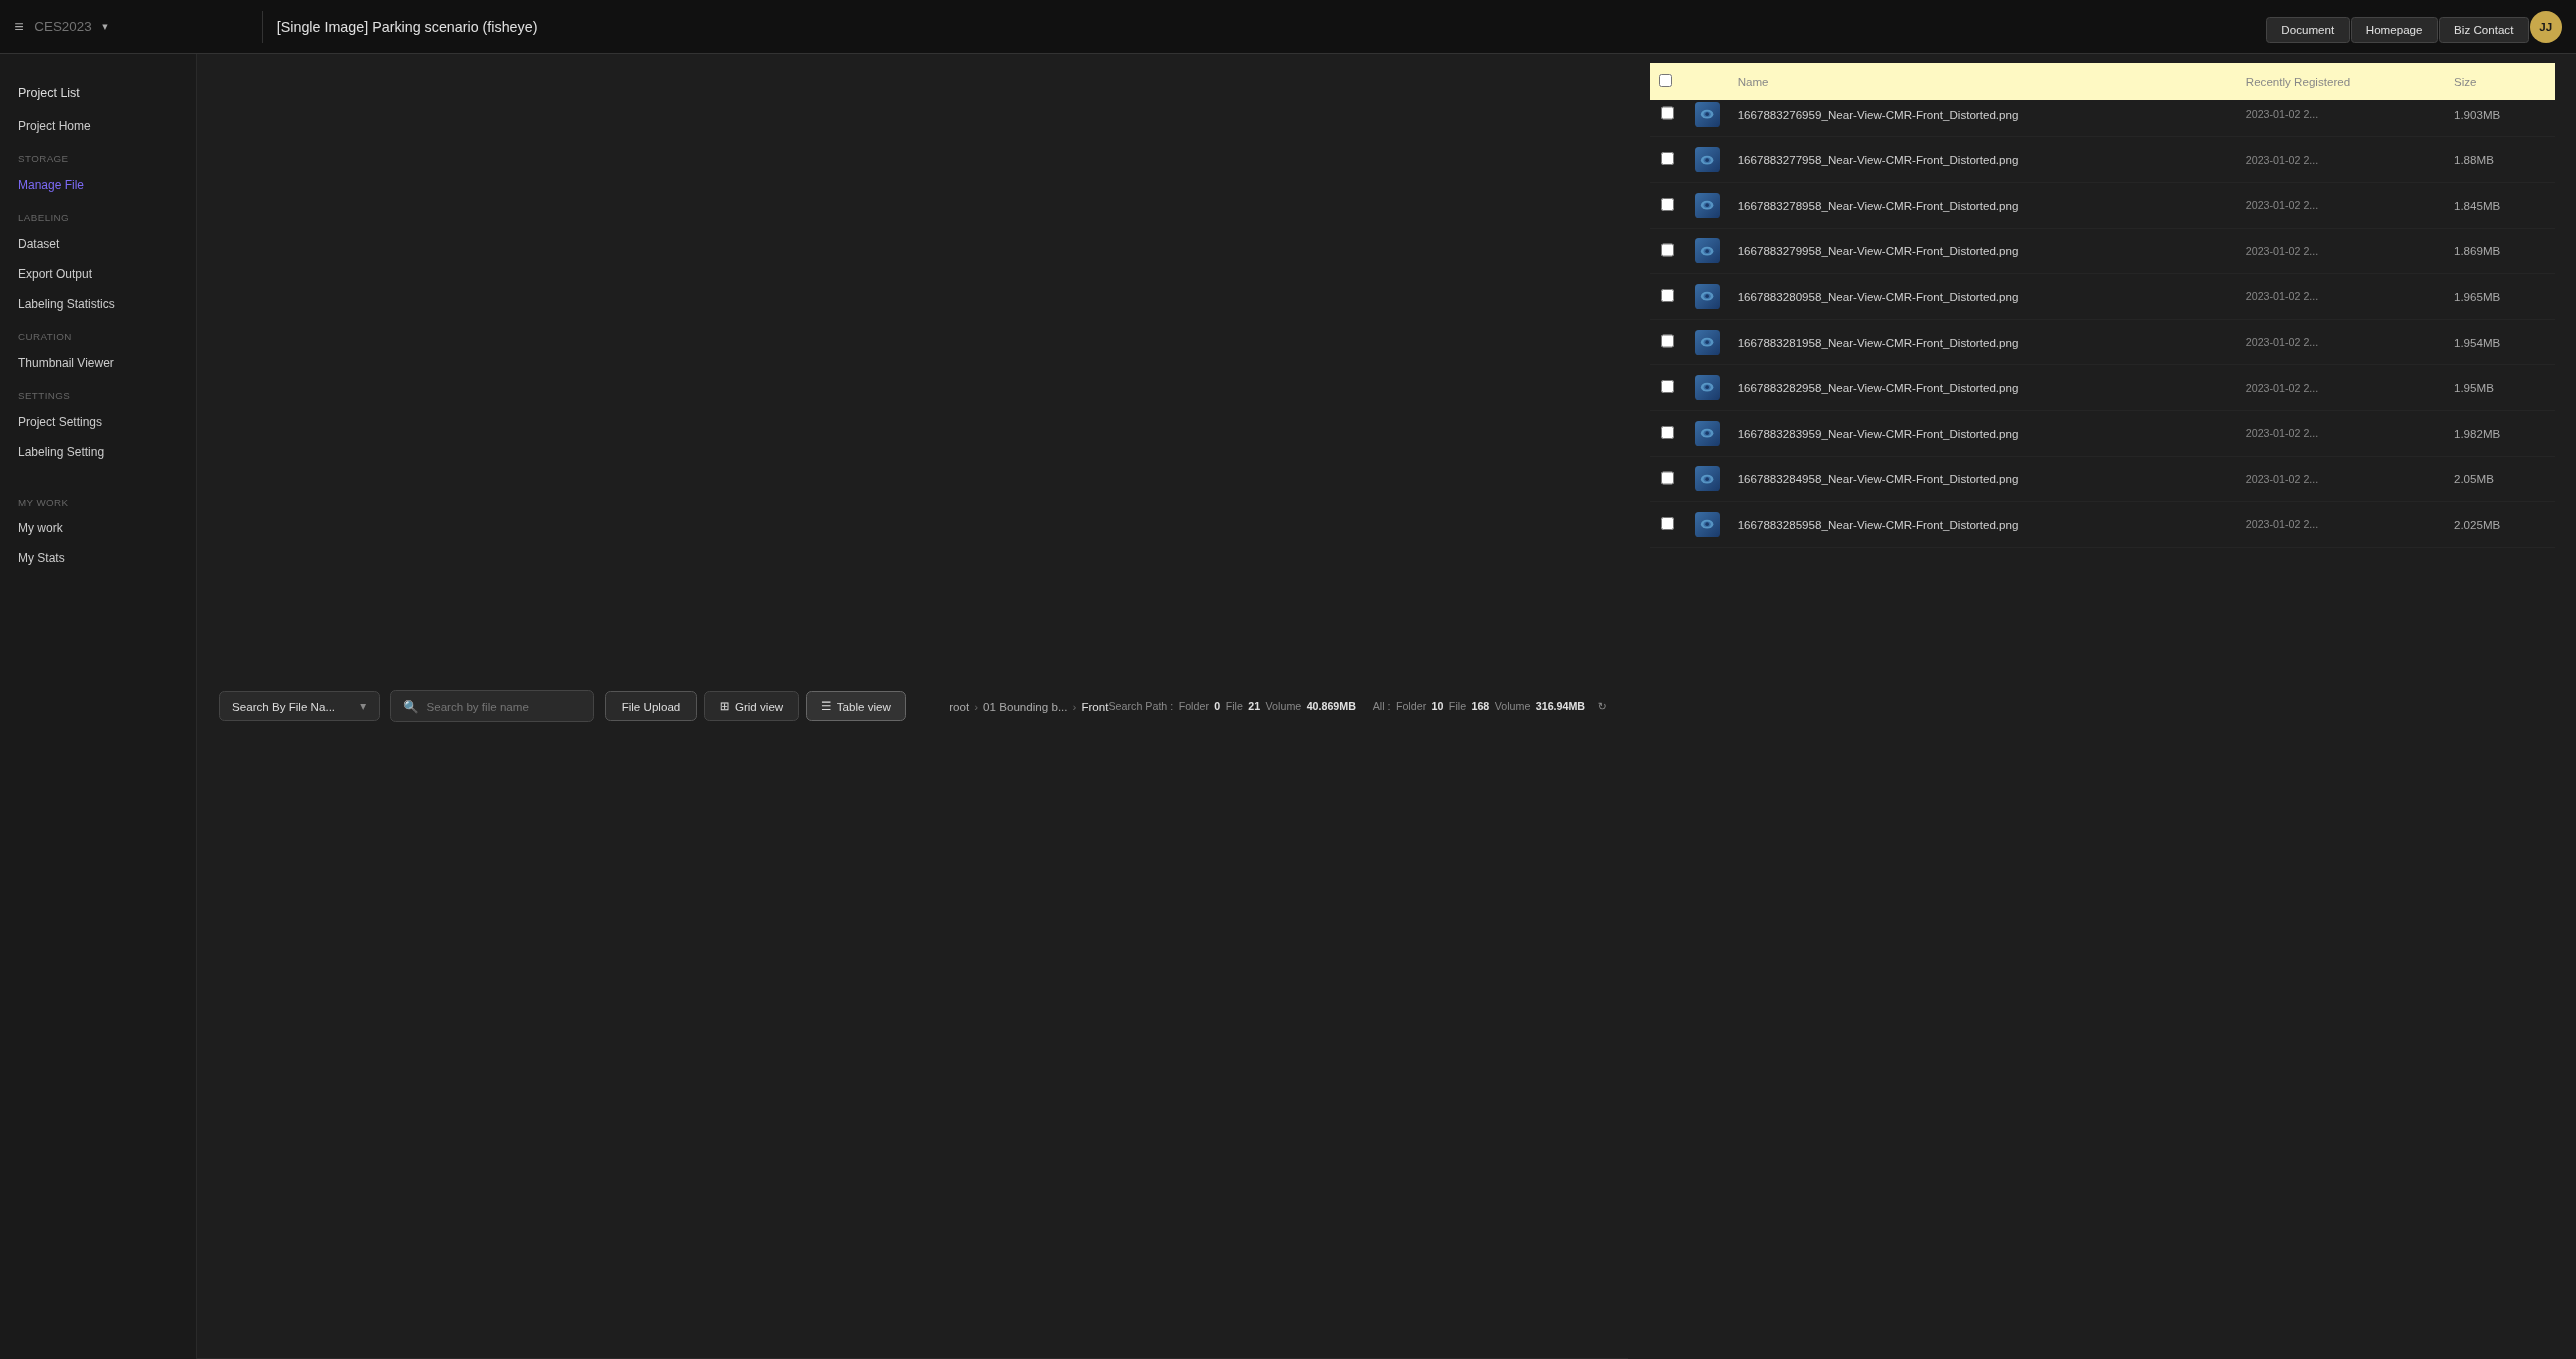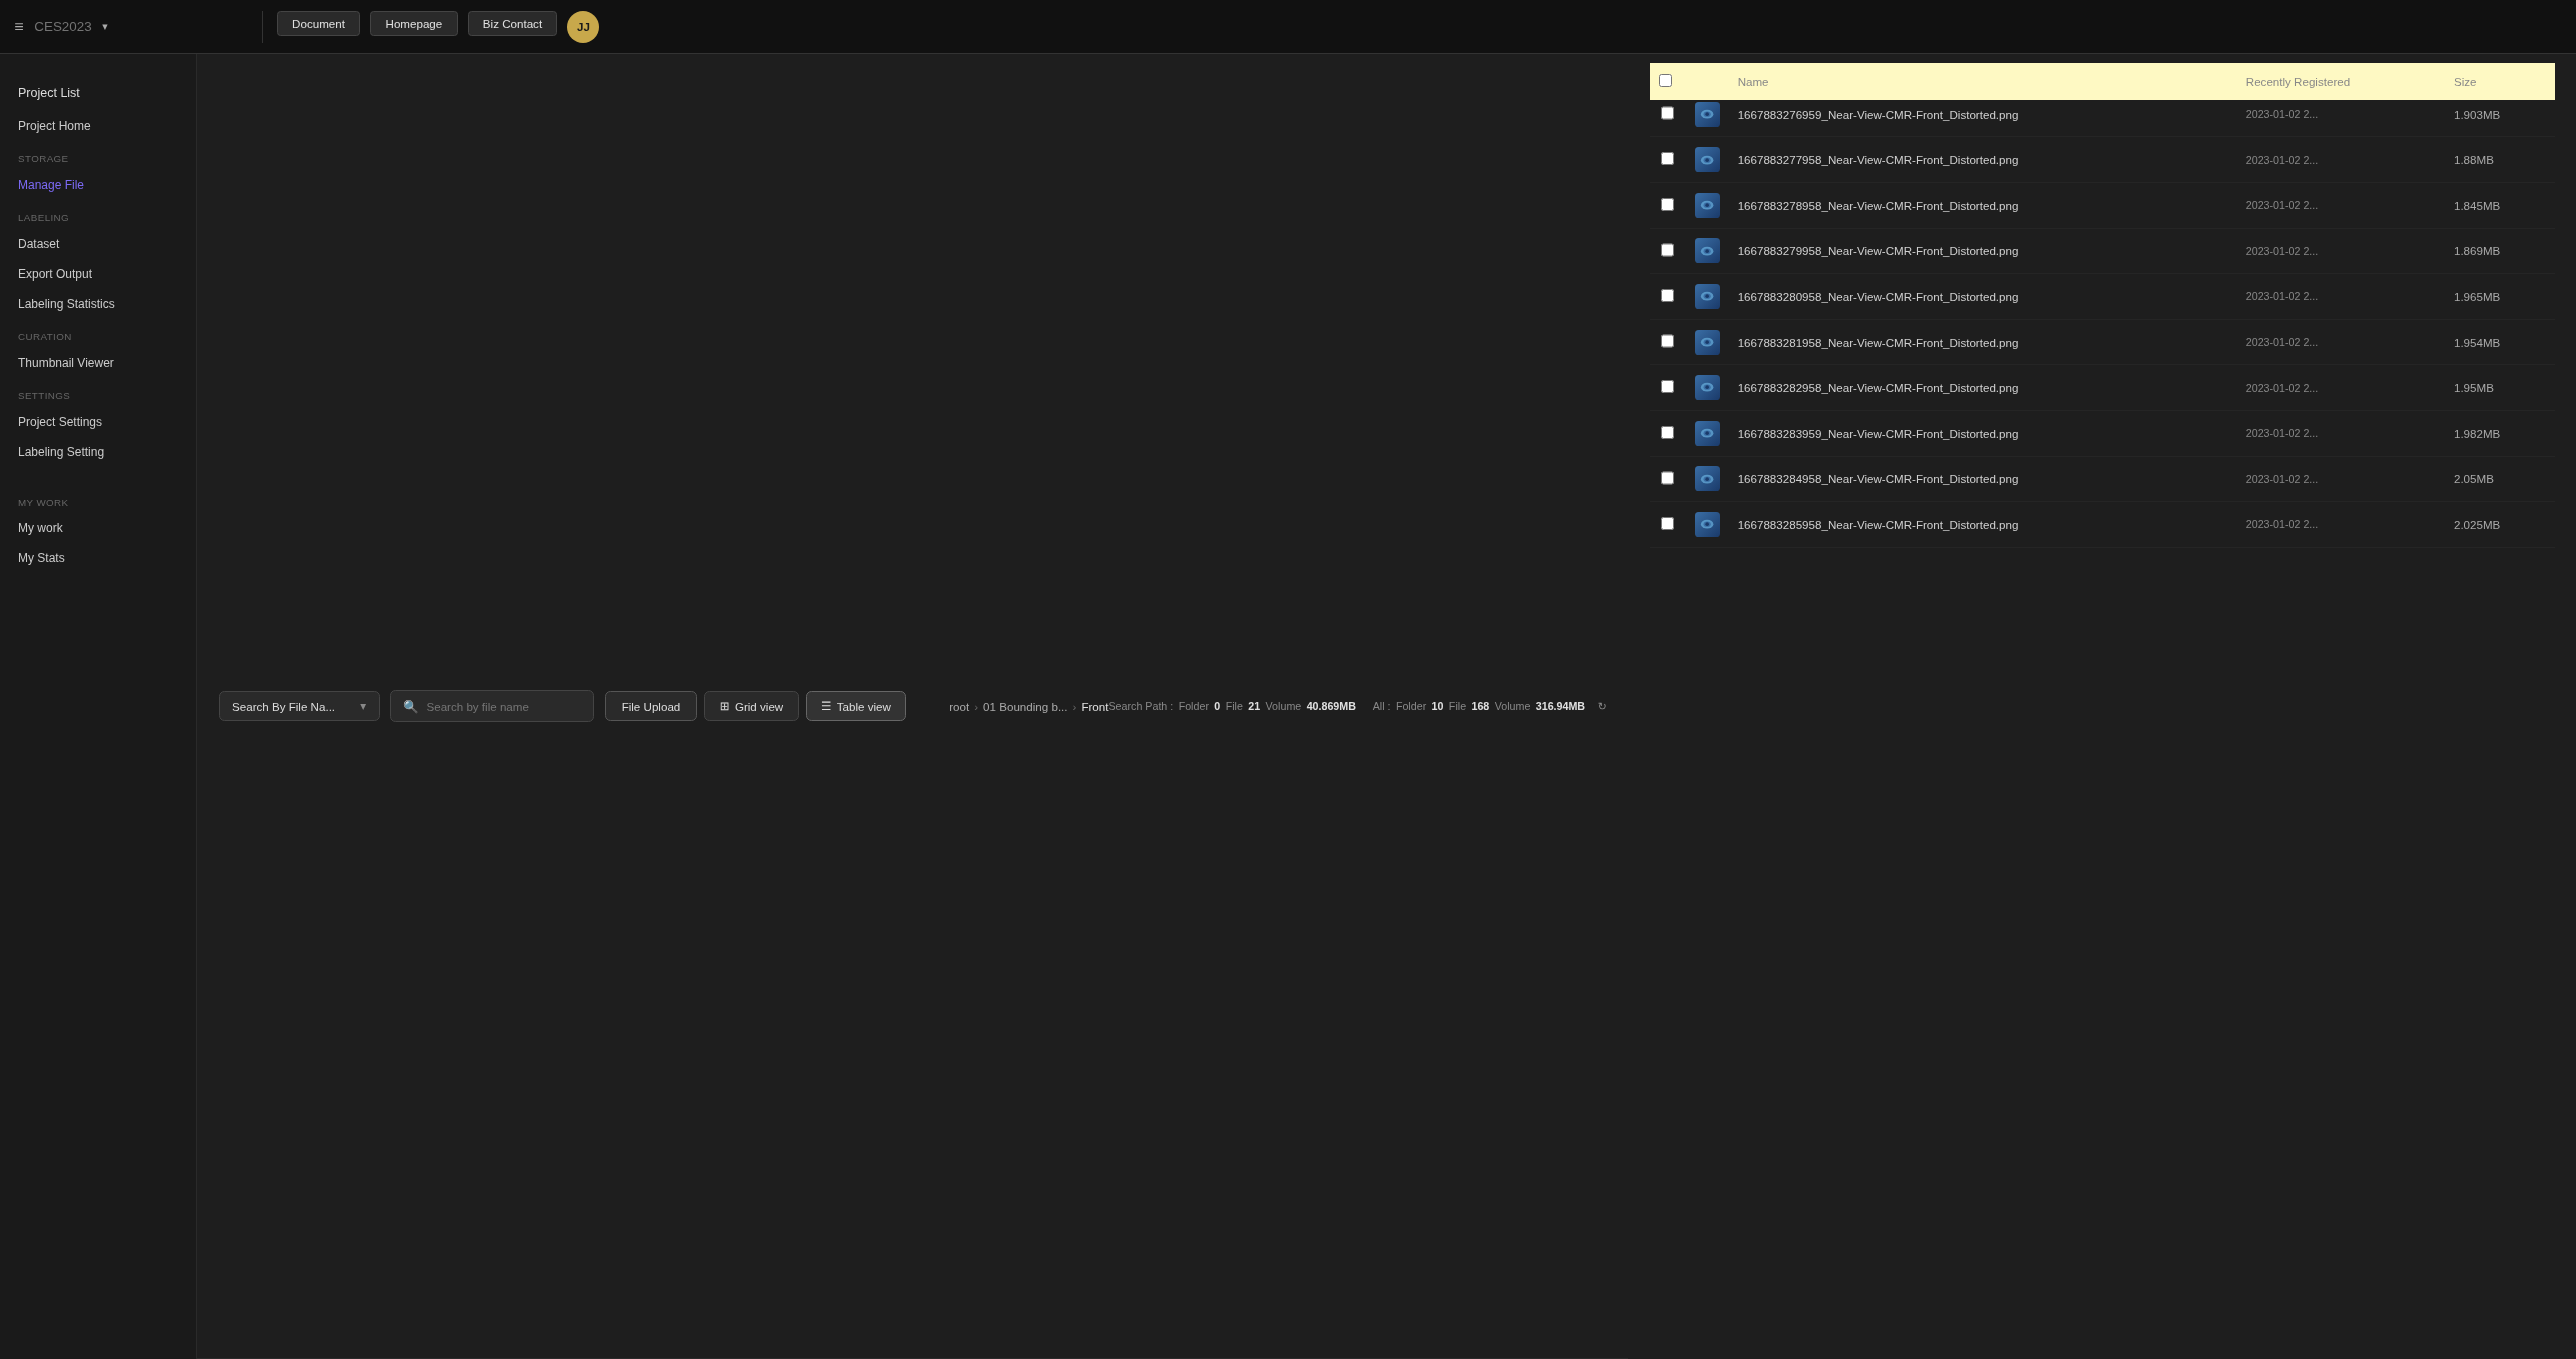--- a/index.html
+++ b/index.html
@@ -48,22 +48,22 @@
       background: #333;
     }
     .page-title {
       flex: 1;
       font-size: 14.3px;
       color: #e0e0e0;
       font-weight: 400;
     }
     .topbar-right {
       display: flex;
-      align-items: flex-start;
-      gap: 10px;
+      align-items: flex-end;
+      gap: 1px;
     }
     .top-btn {
       background: #2a2a2a;
       border: 0.9px solid #444;
       color: #e0e0e0;
       padding: 5.4px 14.3px;
       border-radius: 3.6px;
       cursor: pointer;
       font-size: 11.6px;
     }
@@ -322,20 +322,21 @@
 </head>
 <body>
 
 <div class="topbar">
   <div class="topbar-left">
     <span class="hamburger-icon">≡</span>
     <span class="project-name">CES2023</span>
     <span class="dropdown-icon">▾</span>
   </div>
   <div class="divider-v"></div>
+  <span class="page-title">[Single Image] Parking scenario (fisheye)</span>
   <div class="topbar-right">
     <button class="top-btn">Document</button>
     <button class="top-btn">Homepage</button>
     <button class="top-btn">Biz Contact</button>
     <div class="avatar">JJ</div>
   </div>
 </div>
 
 <div class="layout">
 

